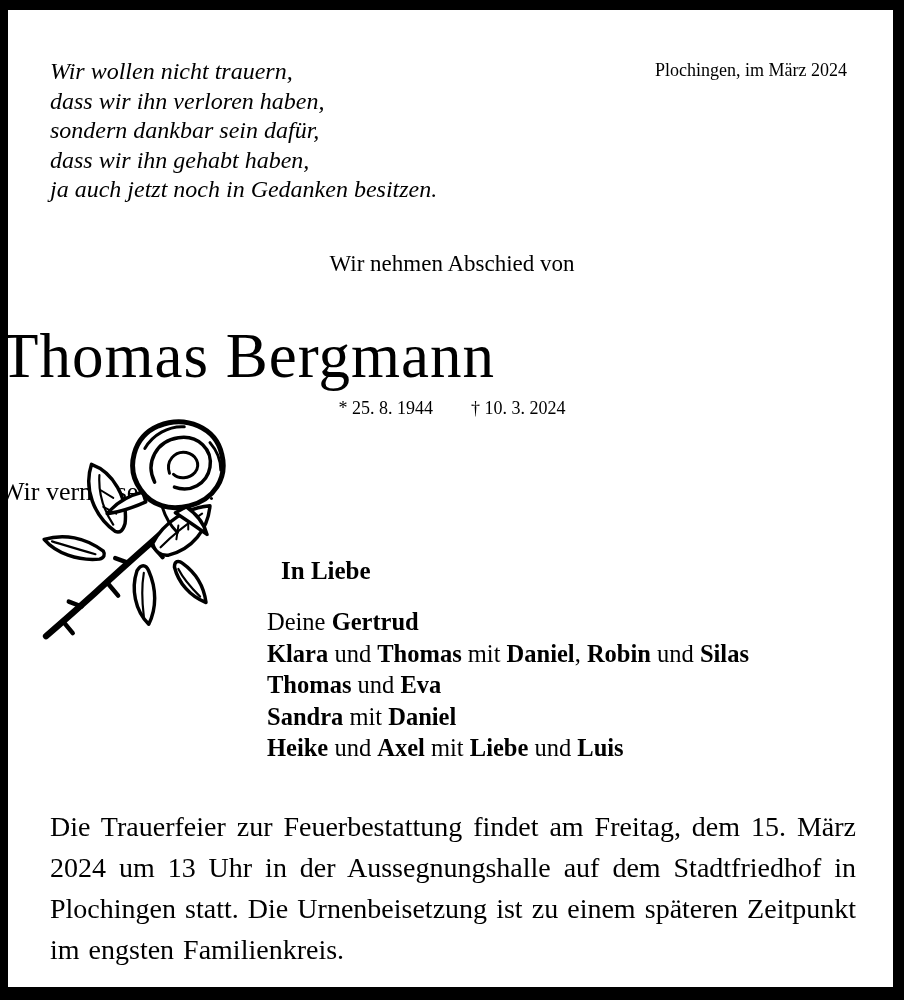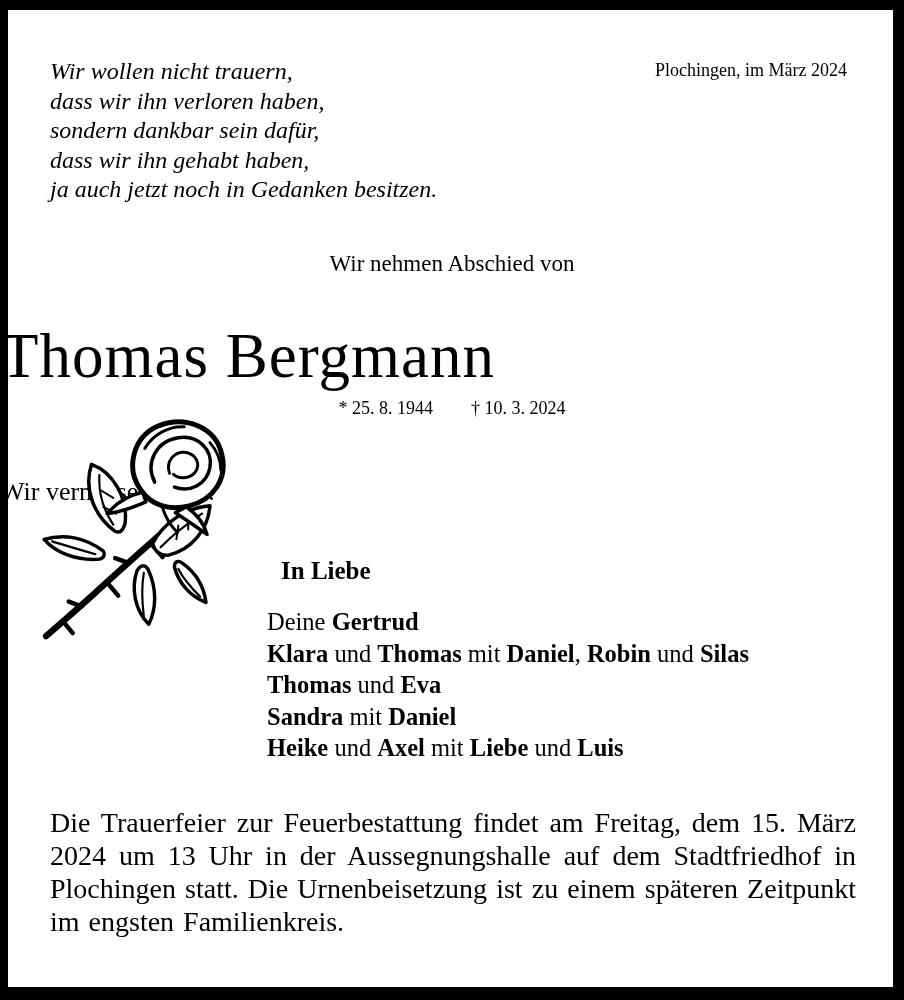--- a/index.html
+++ b/index.html
@@ -105,21 +105,21 @@
     font-weight: bold;
     margin-top: 47px;
   }
   .funeral {
     position: absolute;
     left: 50px;
     top: 806px;
     width: 806px;
     margin: 0;
     font-size: 28px;
-    line-height: 33px;
+    line-height: 41px;
     text-align: justify;
     text-align-last: left;
     word-spacing: 2px;
   }
 </style>
 </head>
 <body style="background: rgb(255, 255, 255); color: rgb(0, 0, 0);">
 
 <div class="frame"></div>
 

